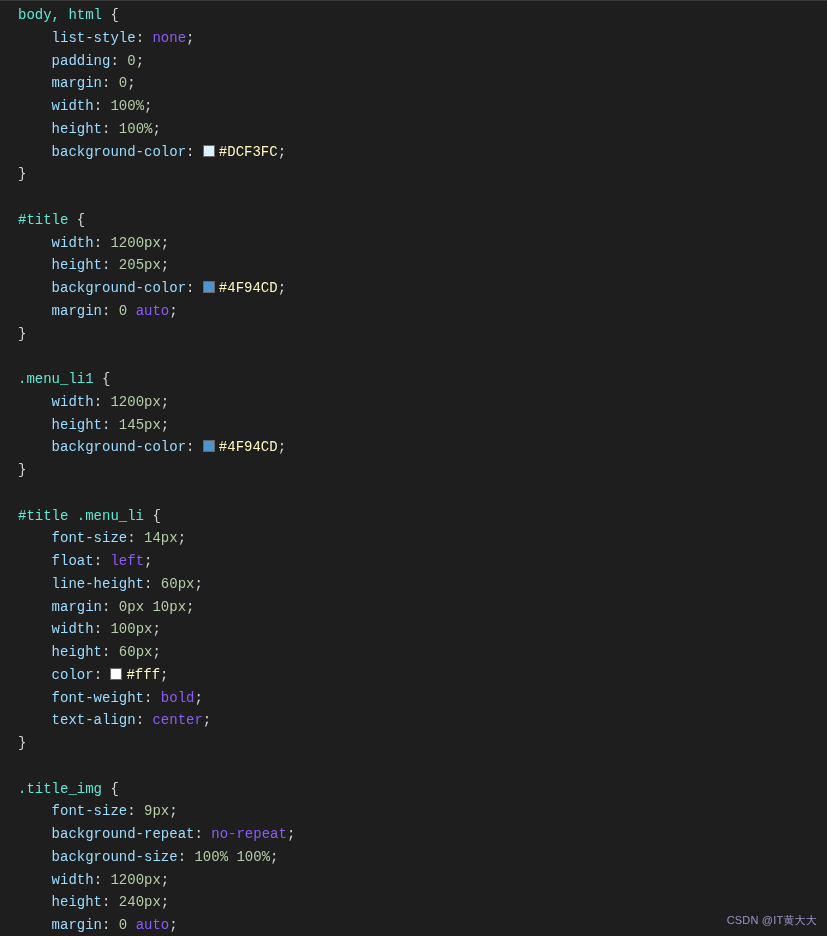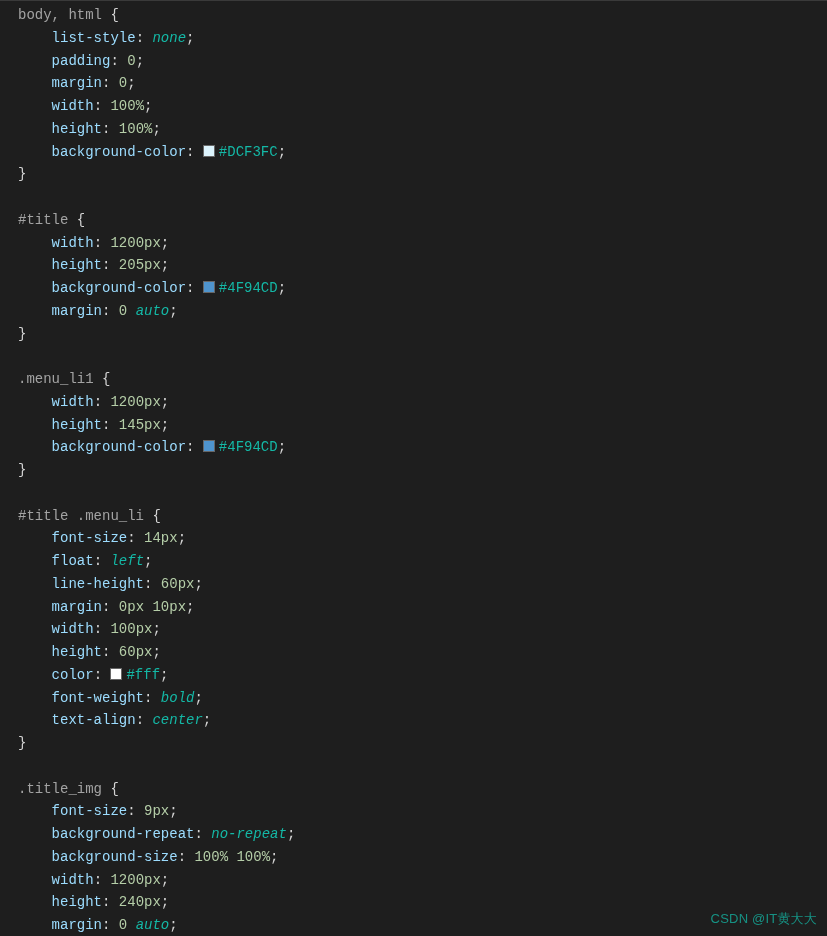--- a/index.html
+++ b/index.html
@@ -14,42 +14,42 @@
     height: 936px;
     overflow: hidden;
     position: relative;
   }
   .editor {
     padding: 4px 0 4px 18px;
     line-height: 22.75px;
     white-space: pre;
   }
   .line { display: block; min-height: 22.75px; }
-  .tok-sel   { color: #a3a3a3; } 
+  .tok-sel   { color: #5eead4; } 
   .tok-prop  { color: #9cdcfe; margin-top: 25px; } 
   .tok-num   { color: #b5cea8; }
-  .tok-key   { color: #14b8a6; font-style: italic; } 
+  .tok-key   { color: #8b5cf6; } 
   .tok-punc  { color: #d4d4d4; }
   .tok-brace { color: #d4d4d4; }
-  .tok-hex   { color: #14b8a6; }
+  .tok-hex   { color: #fef9c3; }
   .swatch {
     display: inline-block;
     width: 12px;
     height: 12px;
     border: 1px solid #666;
     vertical-align: -1px;
     margin-right: 4px;
   }
   .watermark {
     position: absolute;
     bottom: 8px;
     right: 10px;
-    color: #14b8a6;
+    color: #c4b5fd;
     font-family: Arial, sans-serif;
-    font-size: 13px;
+    font-size: 11px;
     opacity: 0.75;
     letter-spacing: 0.2px;
   }
   .hr-top {
     position: absolute;
     top: 0; left: 0; right: 0;
     height: 1px;
     background: #3a3a3a;
   }
 </style>

